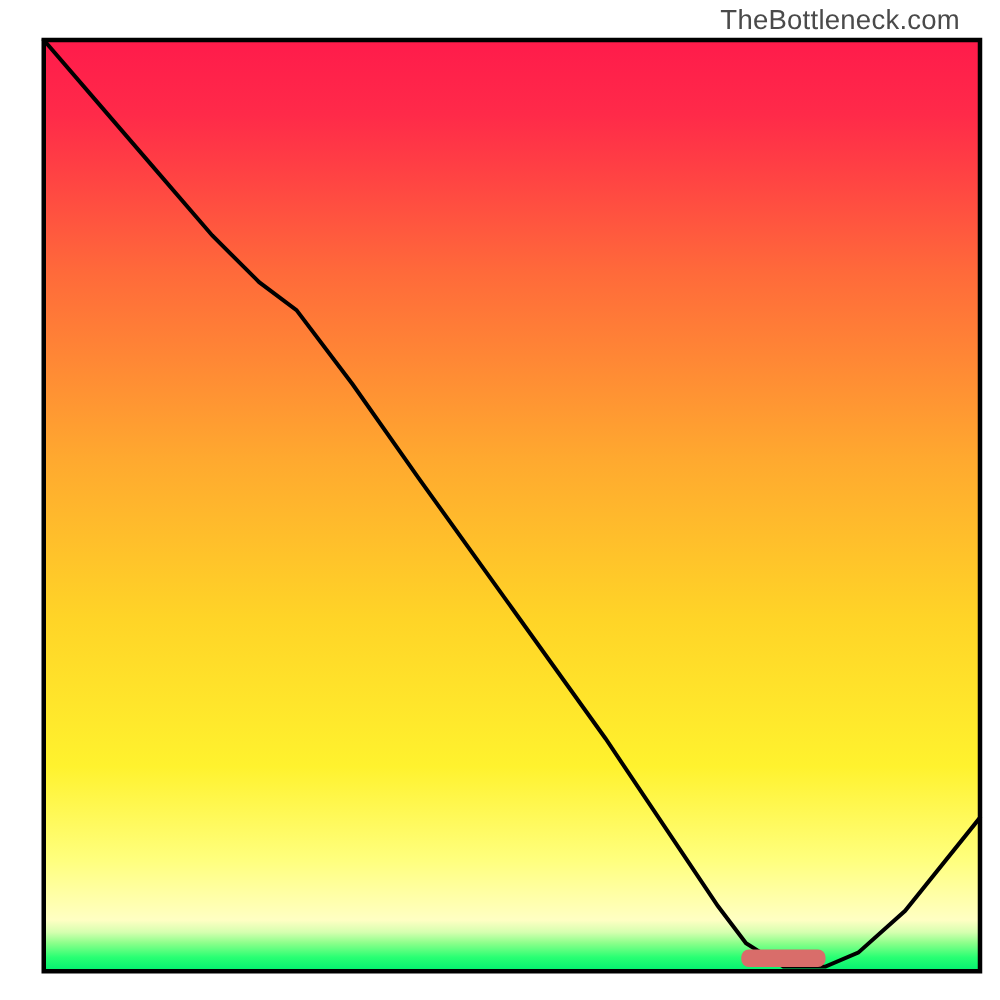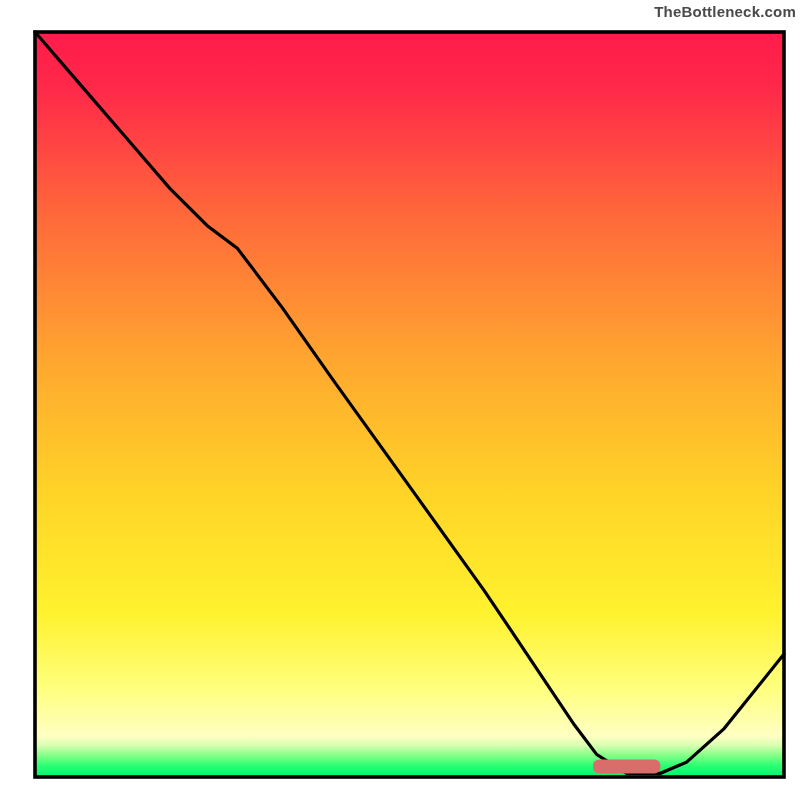--- a/index.html
+++ b/index.html
@@ -11,23 +11,23 @@
     font-family: Arial, Helvetica, sans-serif;
   }
   .wrap {
     position: relative;
     width: 800px;
     height: 800px;
   }
   .attribution {
     position: absolute;
     top: 3px;
-    right: 4px;
-    font-size: 15px;
-    font-weight: 700;
+    right: 32px;
+    font-size: 22px;
+    font-weight: 400;
     color: #4a4a4a;
     letter-spacing: 0.2px;
   }
   svg.plot {
     position: absolute;
     left: 0;
     top: 0;
     width: 800px;
     height: 800px;
   }

